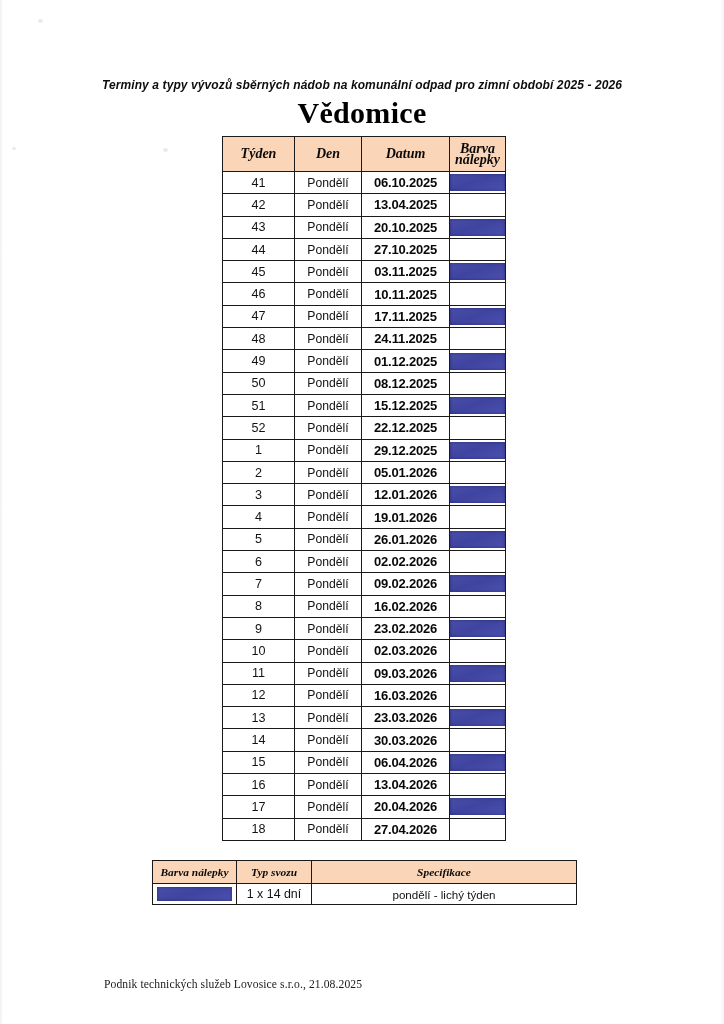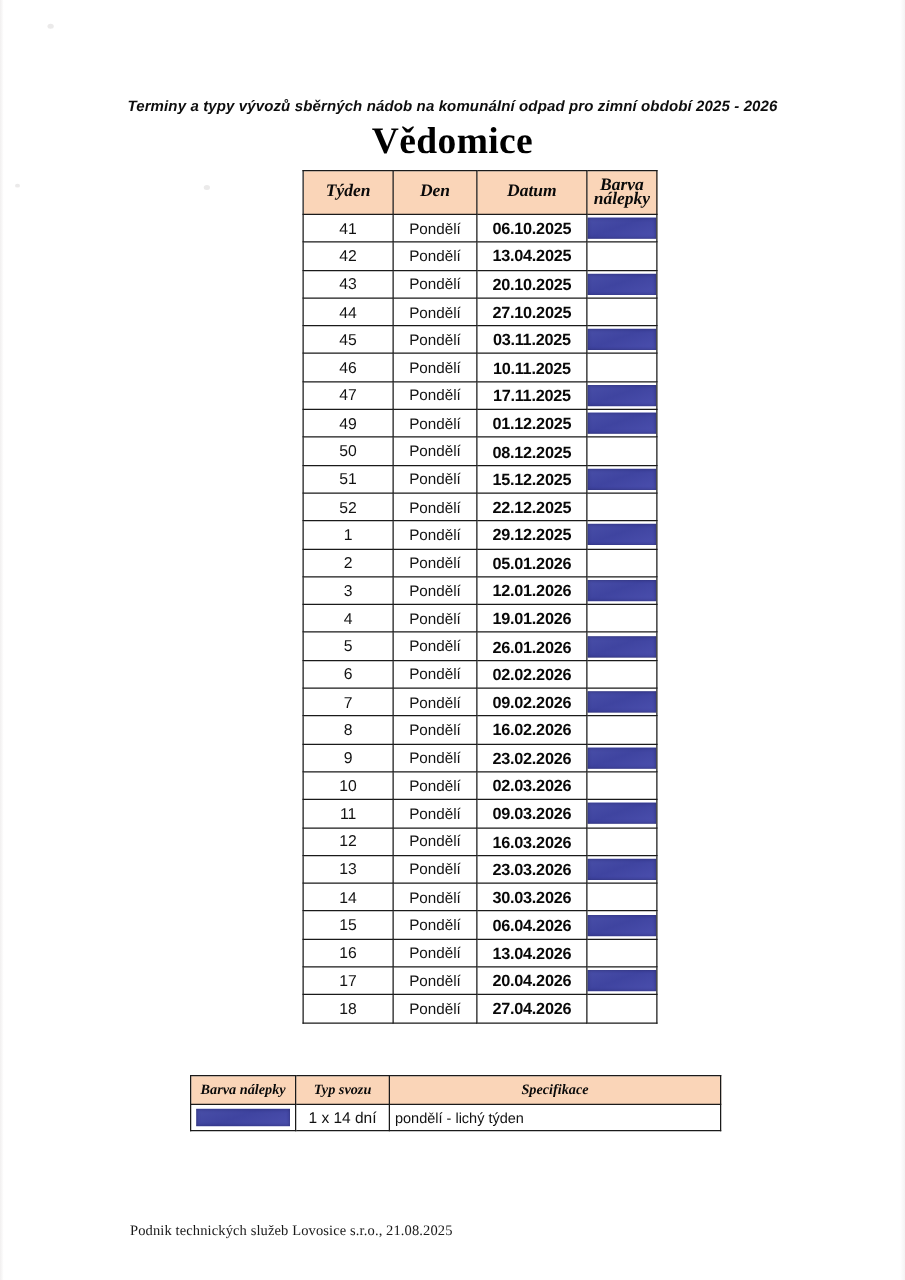--- a/index.html
+++ b/index.html
@@ -66,21 +66,20 @@
   .schedule-wrap {
     position: absolute;
     left: 222px;
     top: 136px;
     width: 283px;
   }
   table.schedule {
     border-collapse: collapse;
     width: 283px;
     table-layout: fixed;
-    margin-left: 20px;
   }
   table.schedule th,
   table.schedule td {
     border: 1.3px solid #1a1a1a;
     height: 21.3px;
     padding: 0;
     text-align: center;
     vertical-align: middle;
     background: #ffffff;
   }
@@ -163,21 +162,21 @@
   col.l-typ   { width: 75px; }
   col.l-spec  { width: 265px; }
   th.l-spec-h { text-align: center; font-size: 12.4px; }
   td.legend-swatch { padding: 2px 3px; }
   td.legend-typ {
     text-align: center;
     font-size: 12.4px;
     color: #111;
   }
   td.legend-spec {
-    text-align: left;
+    text-align: center;
     font-size: 11.6px;
     padding-left: 6px;
     color: #111;
   }
   .legend-sticker {
     display: block;
     width: 100%;
     height: 14px;
     background: linear-gradient(160deg, #494fa8 0%, #3f44a0 45%, #4b4fae 100%);
     box-shadow: inset 0 0 3px rgba(20,20,70,.55);
@@ -276,20 +275,28 @@
         </tr>
         <tr>
           <td class="cell-tyden">47</td>
           <td class="cell-den">Pondělí</td>
           <td class="cell-datum">17.11.2025</td>
           <td class="cell-barva">
             <span class="sticker"></span>
           </td>
         </tr>
         <tr>
+          <td class="cell-tyden">48</td>
+          <td class="cell-den">Pondělí</td>
+          <td class="cell-datum">24.11.2025</td>
+          <td class="cell-barva">
+            <span class="sticker empty"></span>
+          </td>
+        </tr>
+        <tr>
           <td class="cell-tyden">49</td>
           <td class="cell-den">Pondělí</td>
           <td class="cell-datum">01.12.2025</td>
           <td class="cell-barva">
             <span class="sticker"></span>
           </td>
         </tr>
         <tr>
           <td class="cell-tyden">50</td>
           <td class="cell-den">Pondělí</td>

